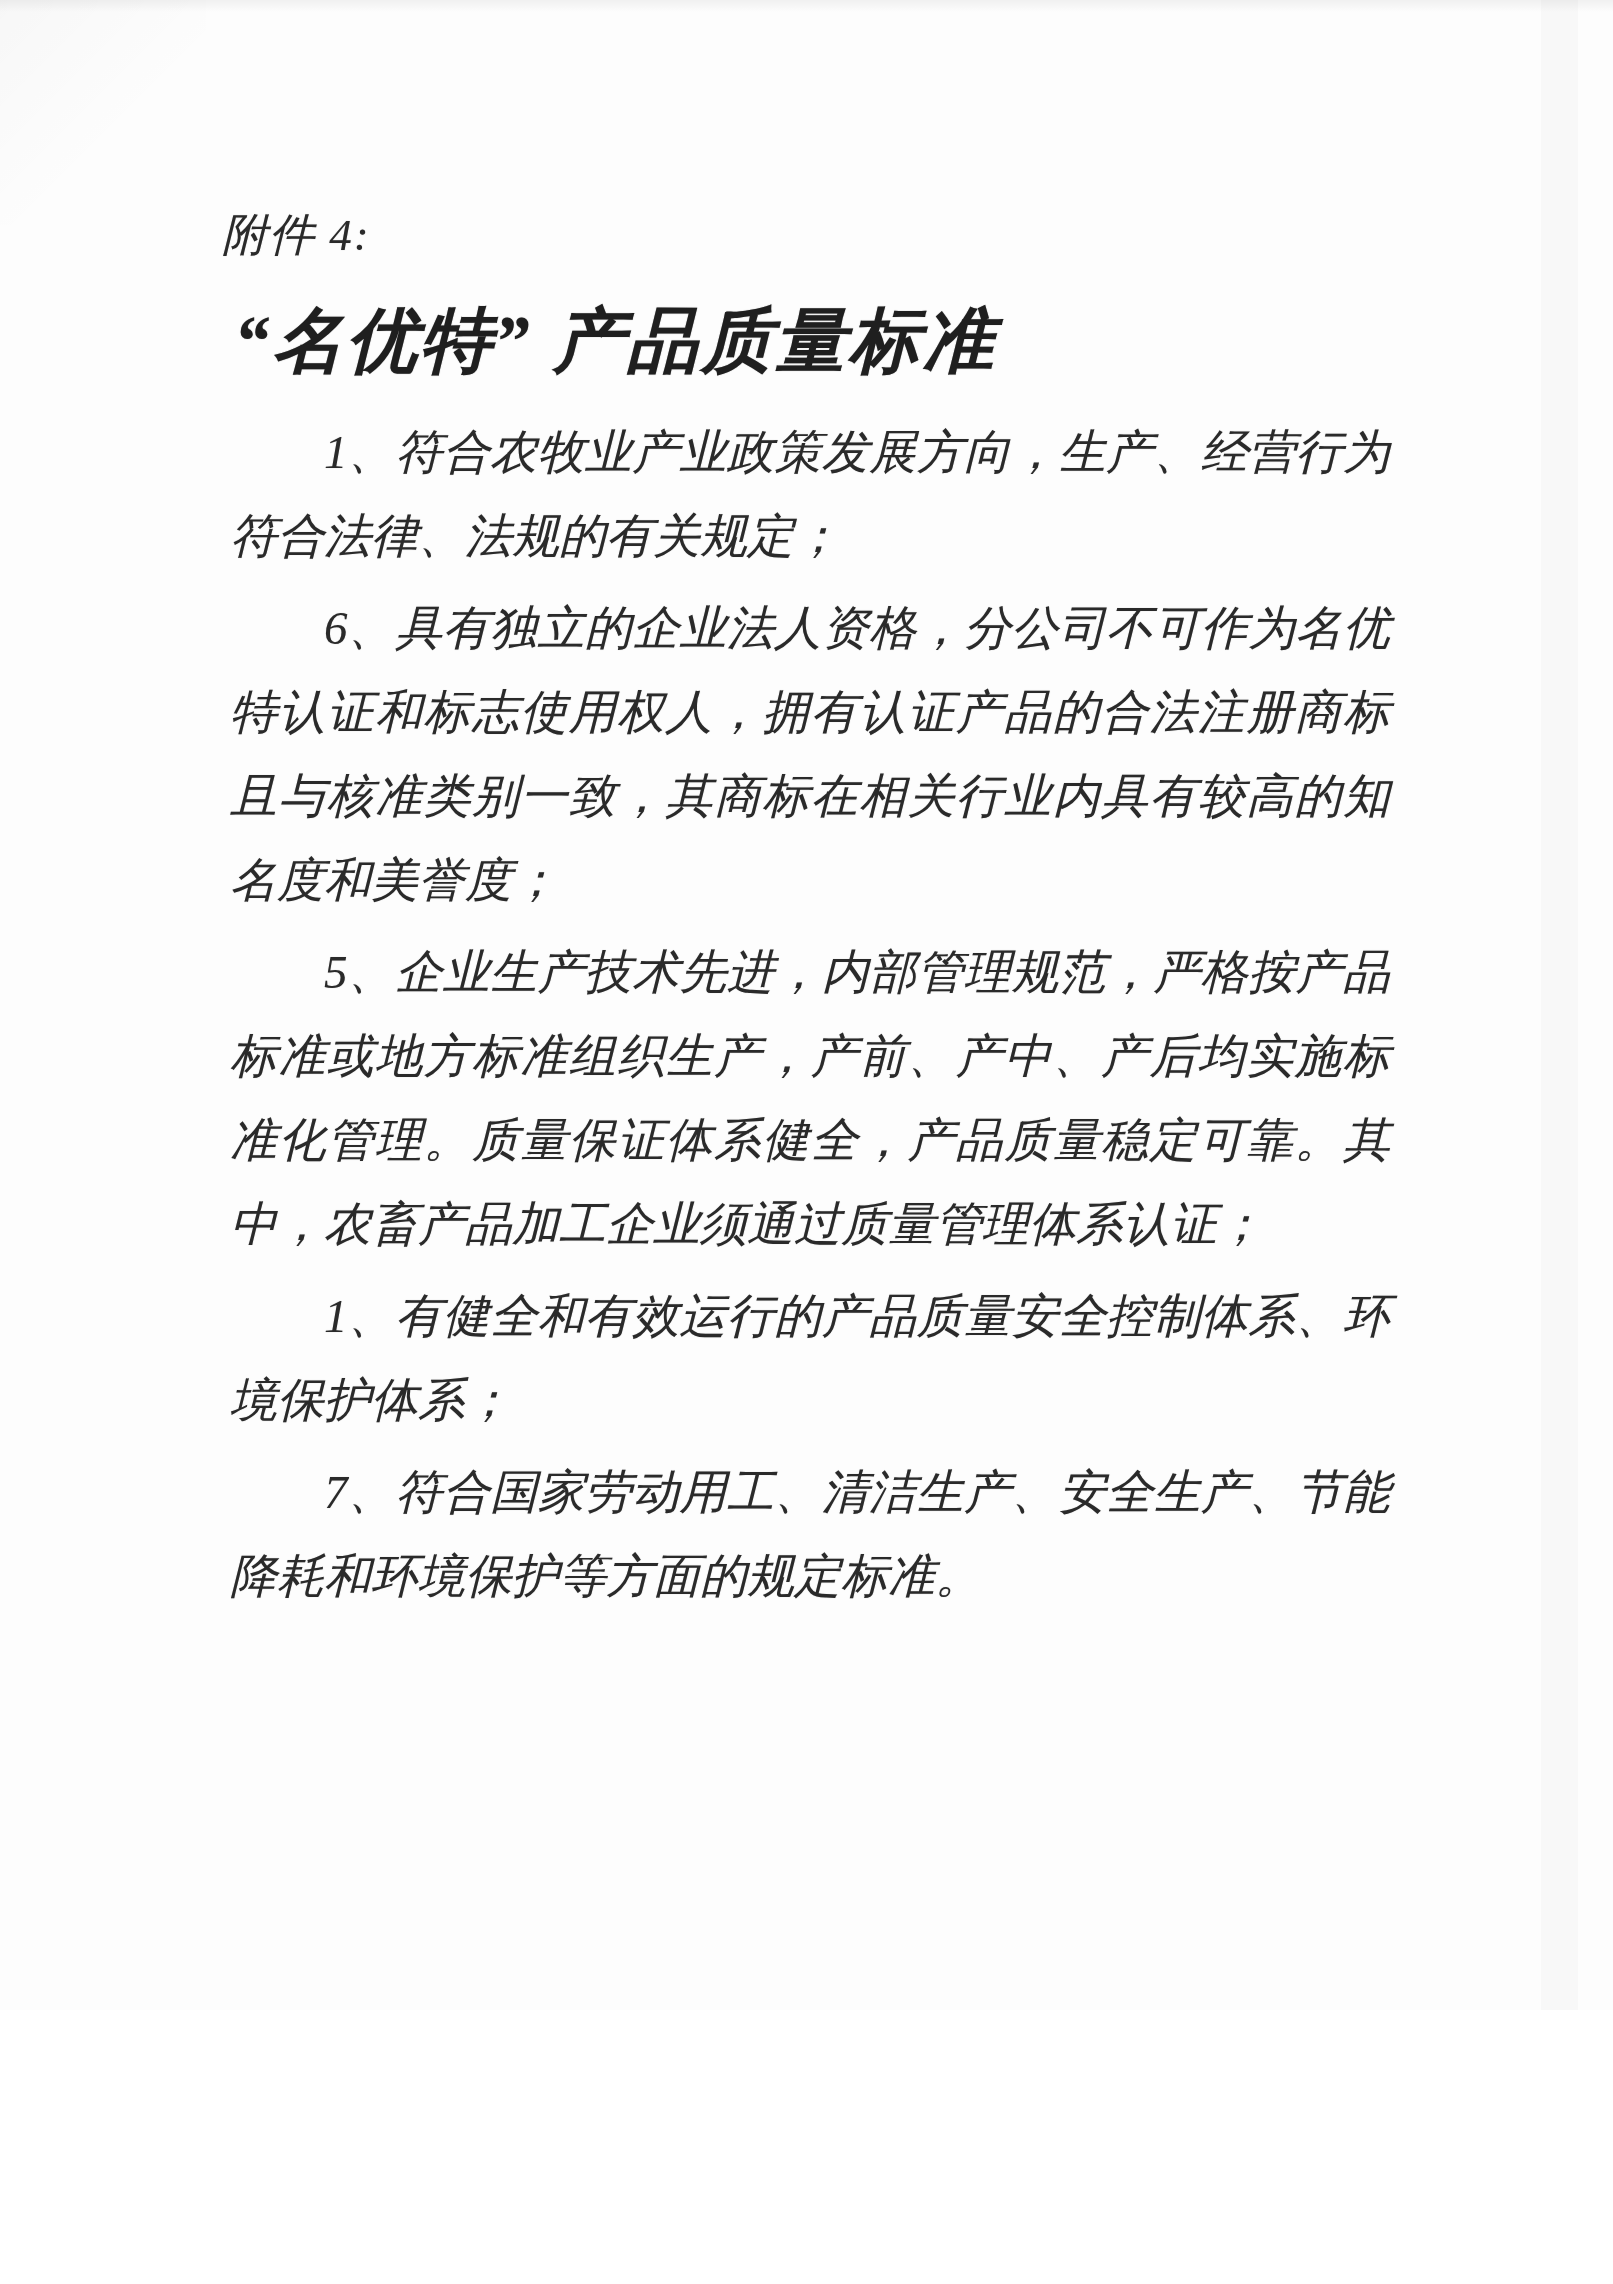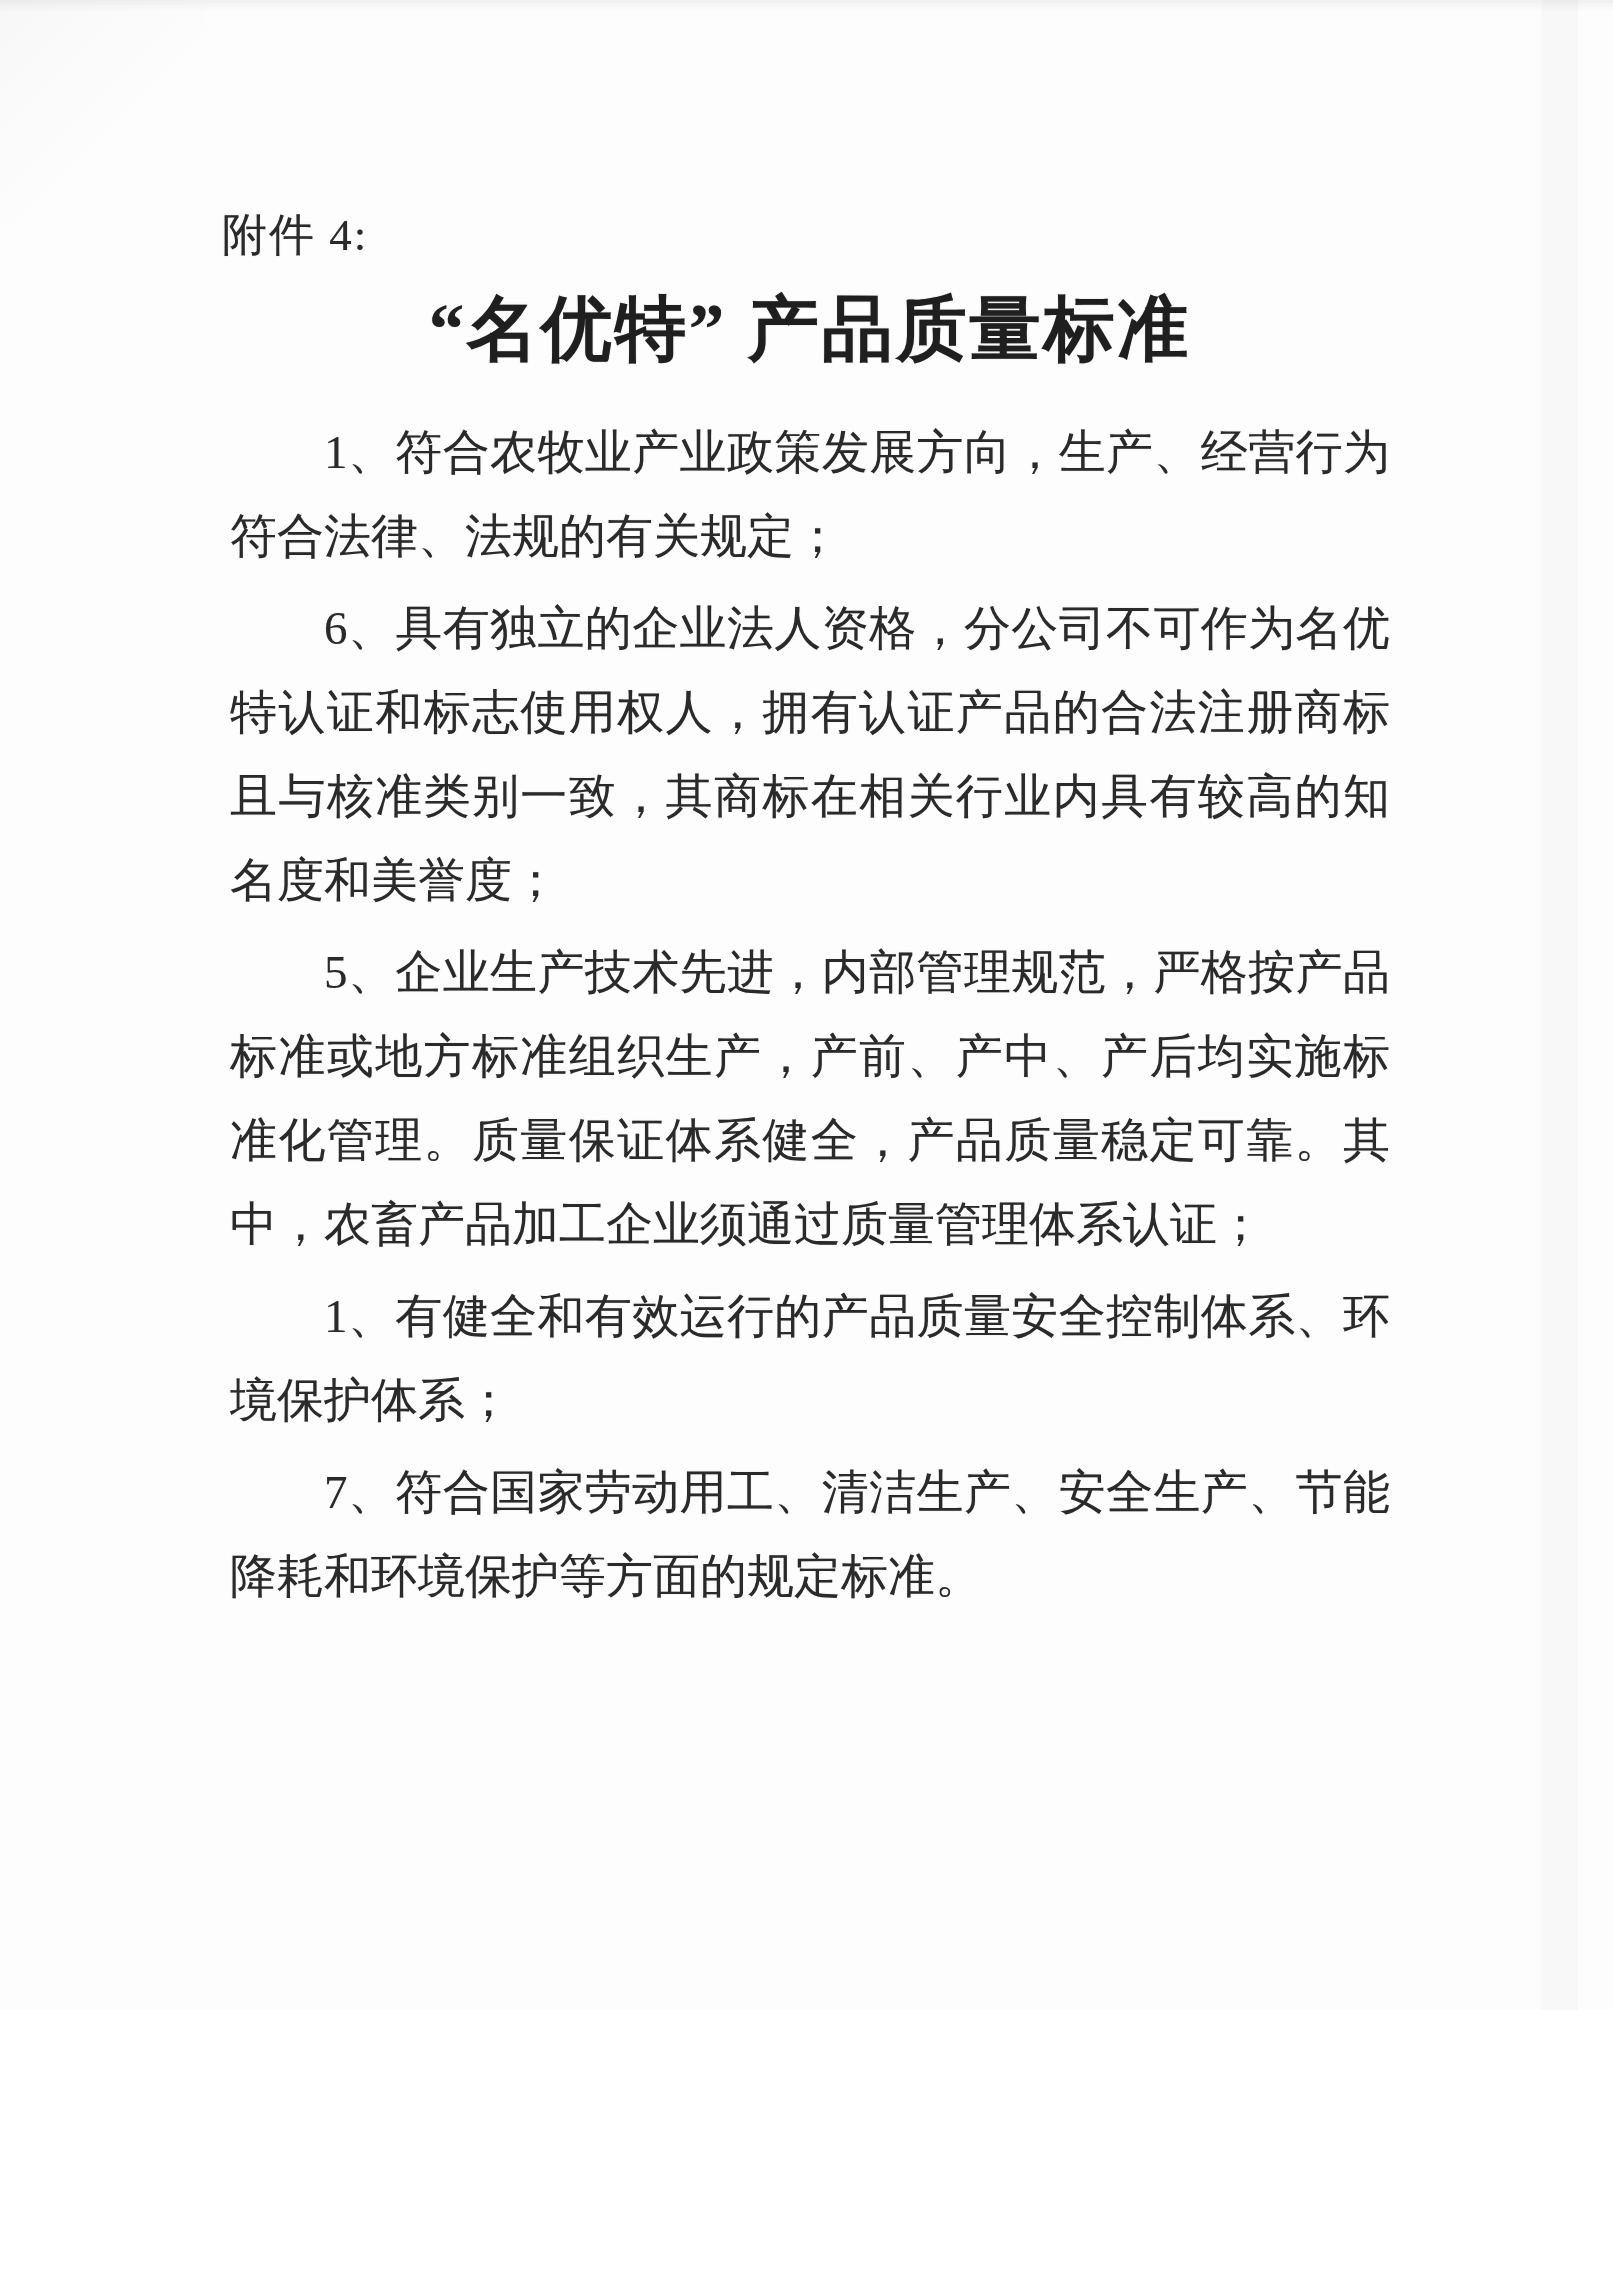--- a/index.html
+++ b/index.html
@@ -13,20 +13,21 @@
     background: #ffffff;
   }
   .page {
     position: relative;
     width: 1613px;
     height: 2010px;
     background: var(--page-bg);
     overflow: hidden;
     font-family: "Liberation Serif", "DejaVu Serif", serif;
     color: var(--ink);
+    font-style: italic;
   }
   
   .scan-top-edge {
     position: absolute;
     left: 0; top: 0;
     width: 100%; height: 11.8px;
     background: linear-gradient(180deg, rgba(0,0,0,0.05), rgba(0,0,0,0));
     pointer-events: none;
   }
   .scan-right-band {
@@ -52,22 +53,21 @@
     letter-spacing: 2px;
     color: var(--ink);
     text-shadow: 0 0 1px rgba(40,40,40,0.35);
     white-space: pre;
   }
   .doc-title {
     position: absolute;
     left: 222px;
     top: 282px;
     width: 1176px;
-    margin: 0;
-    text-align: center;
+    margin: 12px;
     font-size: 71px;
     font-weight: bold;
     letter-spacing: 2.9px;
     color: #1f1f1f;
     text-shadow: 0 0 1px rgba(0,0,0,0.45);
     white-space: nowrap;
   }
   .doc-body {
     position: absolute;
     left: 222px;

